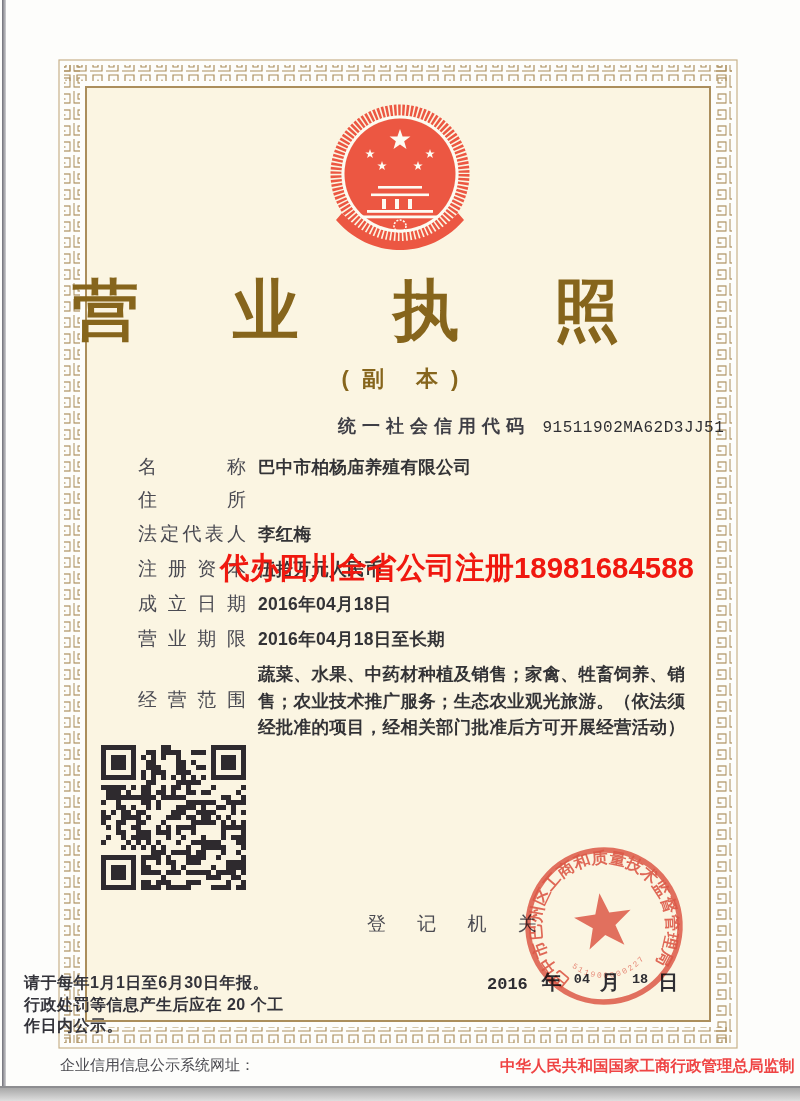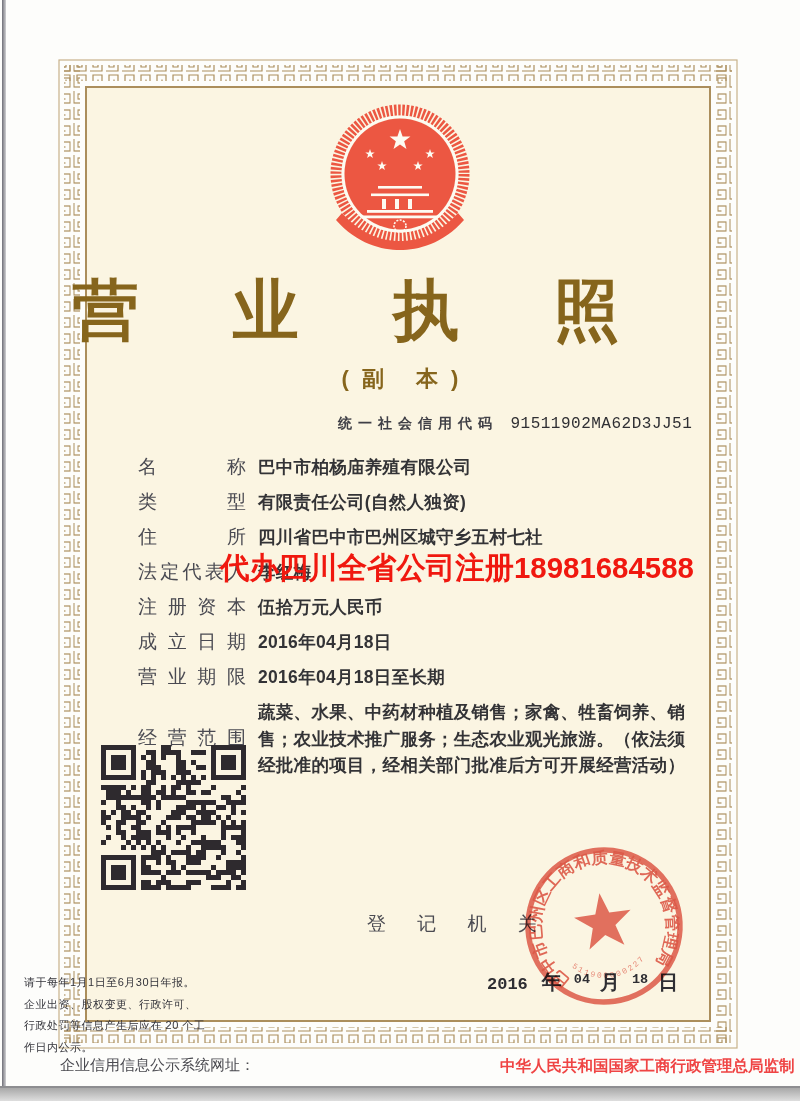--- a/index.html
+++ b/index.html
@@ -12,21 +12,21 @@
   .edge-bottom { position:absolute; left:0; bottom:0; width:100%; height:15px; background:linear-gradient(#a8a8a8,#dedede); border-top:2px solid #8d8d90; z-index:9; }
 
   .frame-svg { position:absolute; left:56px; top:57px; z-index:1; }
 
   .emblem { position:absolute; left:312px; top:102px; width:176px; height:152px; z-index:2; }
 
   .title { position:absolute; left:0; top:266px; width:692px; text-align:center; font-size:66px; font-weight:bold; letter-spacing:38px; text-indent:38px; color:#86651c; z-index:2; font-family:"Liberation Sans",sans-serif; }
   .subtitle { position:absolute; left:0; top:364px; width:800px; text-align:center; font-size:22px; font-weight:bold; letter-spacing:13px; text-indent:13px; color:#86651c; z-index:2; }
 
   .credit-line { position:absolute; left:338px; top:414px; z-index:2; white-space:nowrap; }
-  .credit-label { font-size:14px; font-weight:600; letter-spacing:6px; color:#3f3f46; }
+  .credit-label { font-size:18px; font-weight:600; letter-spacing:6px; color:#3f3f46; }
   .credit-code { font-size:16px; font-family:"Liberation Mono","DejaVu Sans Mono",monospace; color:#2f2f33; margin-left:8px; letter-spacing:.5px; }
 
   .fields { position:absolute; left:138px; top:452px; width:560px; z-index:2; }
   .field-row { display:flex; align-items:center; margin-bottom:6.5px; min-height:25.5px; }
   .field-label { width:108px; flex:0 0 108px; font-size:19px; font-weight:500; color:#4a4a52; text-align:justify; text-align-last:justify; line-height:25px; }
   .field-value { margin-left:12px; flex:1; font-size:17.5px; font-weight:600; color:#333336; padding-top:2px; letter-spacing:.3px; line-height:26.5px; }
 
   .watermark { position:absolute; left:220px; top:548px; font-size:30px; font-weight:700; color:#f0180f; white-space:nowrap; z-index:5; transform:scaleX(.98); transform-origin:left; letter-spacing:0; }
 
   .qr { position:absolute; left:101px; top:745px; width:145px; height:145px; z-index:2; }
@@ -35,21 +35,21 @@
 
   .seal { position:absolute; left:519px; top:841px; width:170px; height:170px; z-index:4; transform:rotate(-8deg); mix-blend-mode:multiply; opacity:.9; }
 
   .date-line { position:absolute; left:487px; top:969px; display:flex; align-items:baseline; color:#2e2e33; z-index:2; white-space:nowrap; }
   .date-num { font-family:"Liberation Mono","DejaVu Sans Mono",monospace; font-size:17px; font-weight:600; }
   .date-num.small { font-size:13.5px; position:relative; top:-6px; margin-left:12px; }
   .date-unit { font-size:20px; font-weight:bold; margin-left:14px; }
   .date-unit + .date-num.small { margin-left:12px; }
   .date-unit.after-small { margin-left:10px; }
 
-  .notes { position:absolute; left:24px; top:972px; z-index:6; font-size:11px; font-weight:400; color:#33333a; line-height:21.5px; letter-spacing:.5px; white-space:nowrap; }
+  .notes { position:absolute; left:24px; top:972px; z-index:6; font-size:16px; font-weight:700; color:#33333a; line-height:21.5px; letter-spacing:.5px; white-space:nowrap; }
   .publicity-label { position:absolute; left:60px; top:1056px; font-size:15px; font-weight:500; color:#4a4a50; z-index:6; white-space:nowrap; }
   .url { position:absolute; left:216px; top:1035px; font-family:"Liberation Mono","DejaVu Sans Mono",monospace; font-size:14px; font-weight:bold; color:#3a3a40; letter-spacing:1.5px; z-index:6; white-space:nowrap; }
   .issuer { position:absolute; left:500px; top:1056px; font-size:15.5px; font-weight:600; color:#ef4444; z-index:6; white-space:nowrap; }
 </style>
 </head>
 <body>
 
 <div class="scan">
 
   <svg class="frame-svg" width="684" height="994" aria-hidden="true">
@@ -103,26 +103,21 @@
     <span class="credit-label">统一社会信用代码</span>
     <span class="credit-code">91511902MA62D3JJ51</span>
   </div>
 
   <div class="fields">
     <div class="field-row">
       <div class="field-label">名称</div>
       <div class="field-value">巴中市柏杨庙养殖有限公司</div>
     </div>
     <div class="field-row">
-      <div class="field-label">类型</div>
-      <div class="field-value">有限责任公司(自然人独资)</div>
-    </div>
-    <div class="field-row">
       <div class="field-label">住所</div>
-      <div class="field-value">四川省巴中市巴州区城守乡五村七社</div>
     </div>
     <div class="field-row">
       <div class="field-label">法定代表人</div>
       <div class="field-value">李红梅</div>
     </div>
     <div class="field-row">
       <div class="field-label">注册资本</div>
       <div class="field-value">伍拾万元人民币</div>
     </div>
     <div class="field-row">
@@ -501,21 +496,20 @@
     <span class="date-num">2016</span>
     <span class="date-unit">年</span>
     <span class="date-num small">04</span>
     <span class="date-unit after-small">月</span>
     <span class="date-num small">18</span>
     <span class="date-unit after-small">日</span>
   </div>
 
   <div class="notes">
     <div>请于每年1月1日至6月30日年报。</div>
-    <div>企业出资、股权变更、行政许可、</div>
     <div>行政处罚等信息产生后应在 20 个工</div>
     <div>作日内公示。</div>
   </div>
 
   <div class="publicity-label">企业信用信息公示系统网址：</div>
   <div class="issuer">中华人民共和国国家工商行政管理总局监制</div>
 
   <div class="edge-left"></div>
   <div class="edge-bottom"></div>
 </div>

